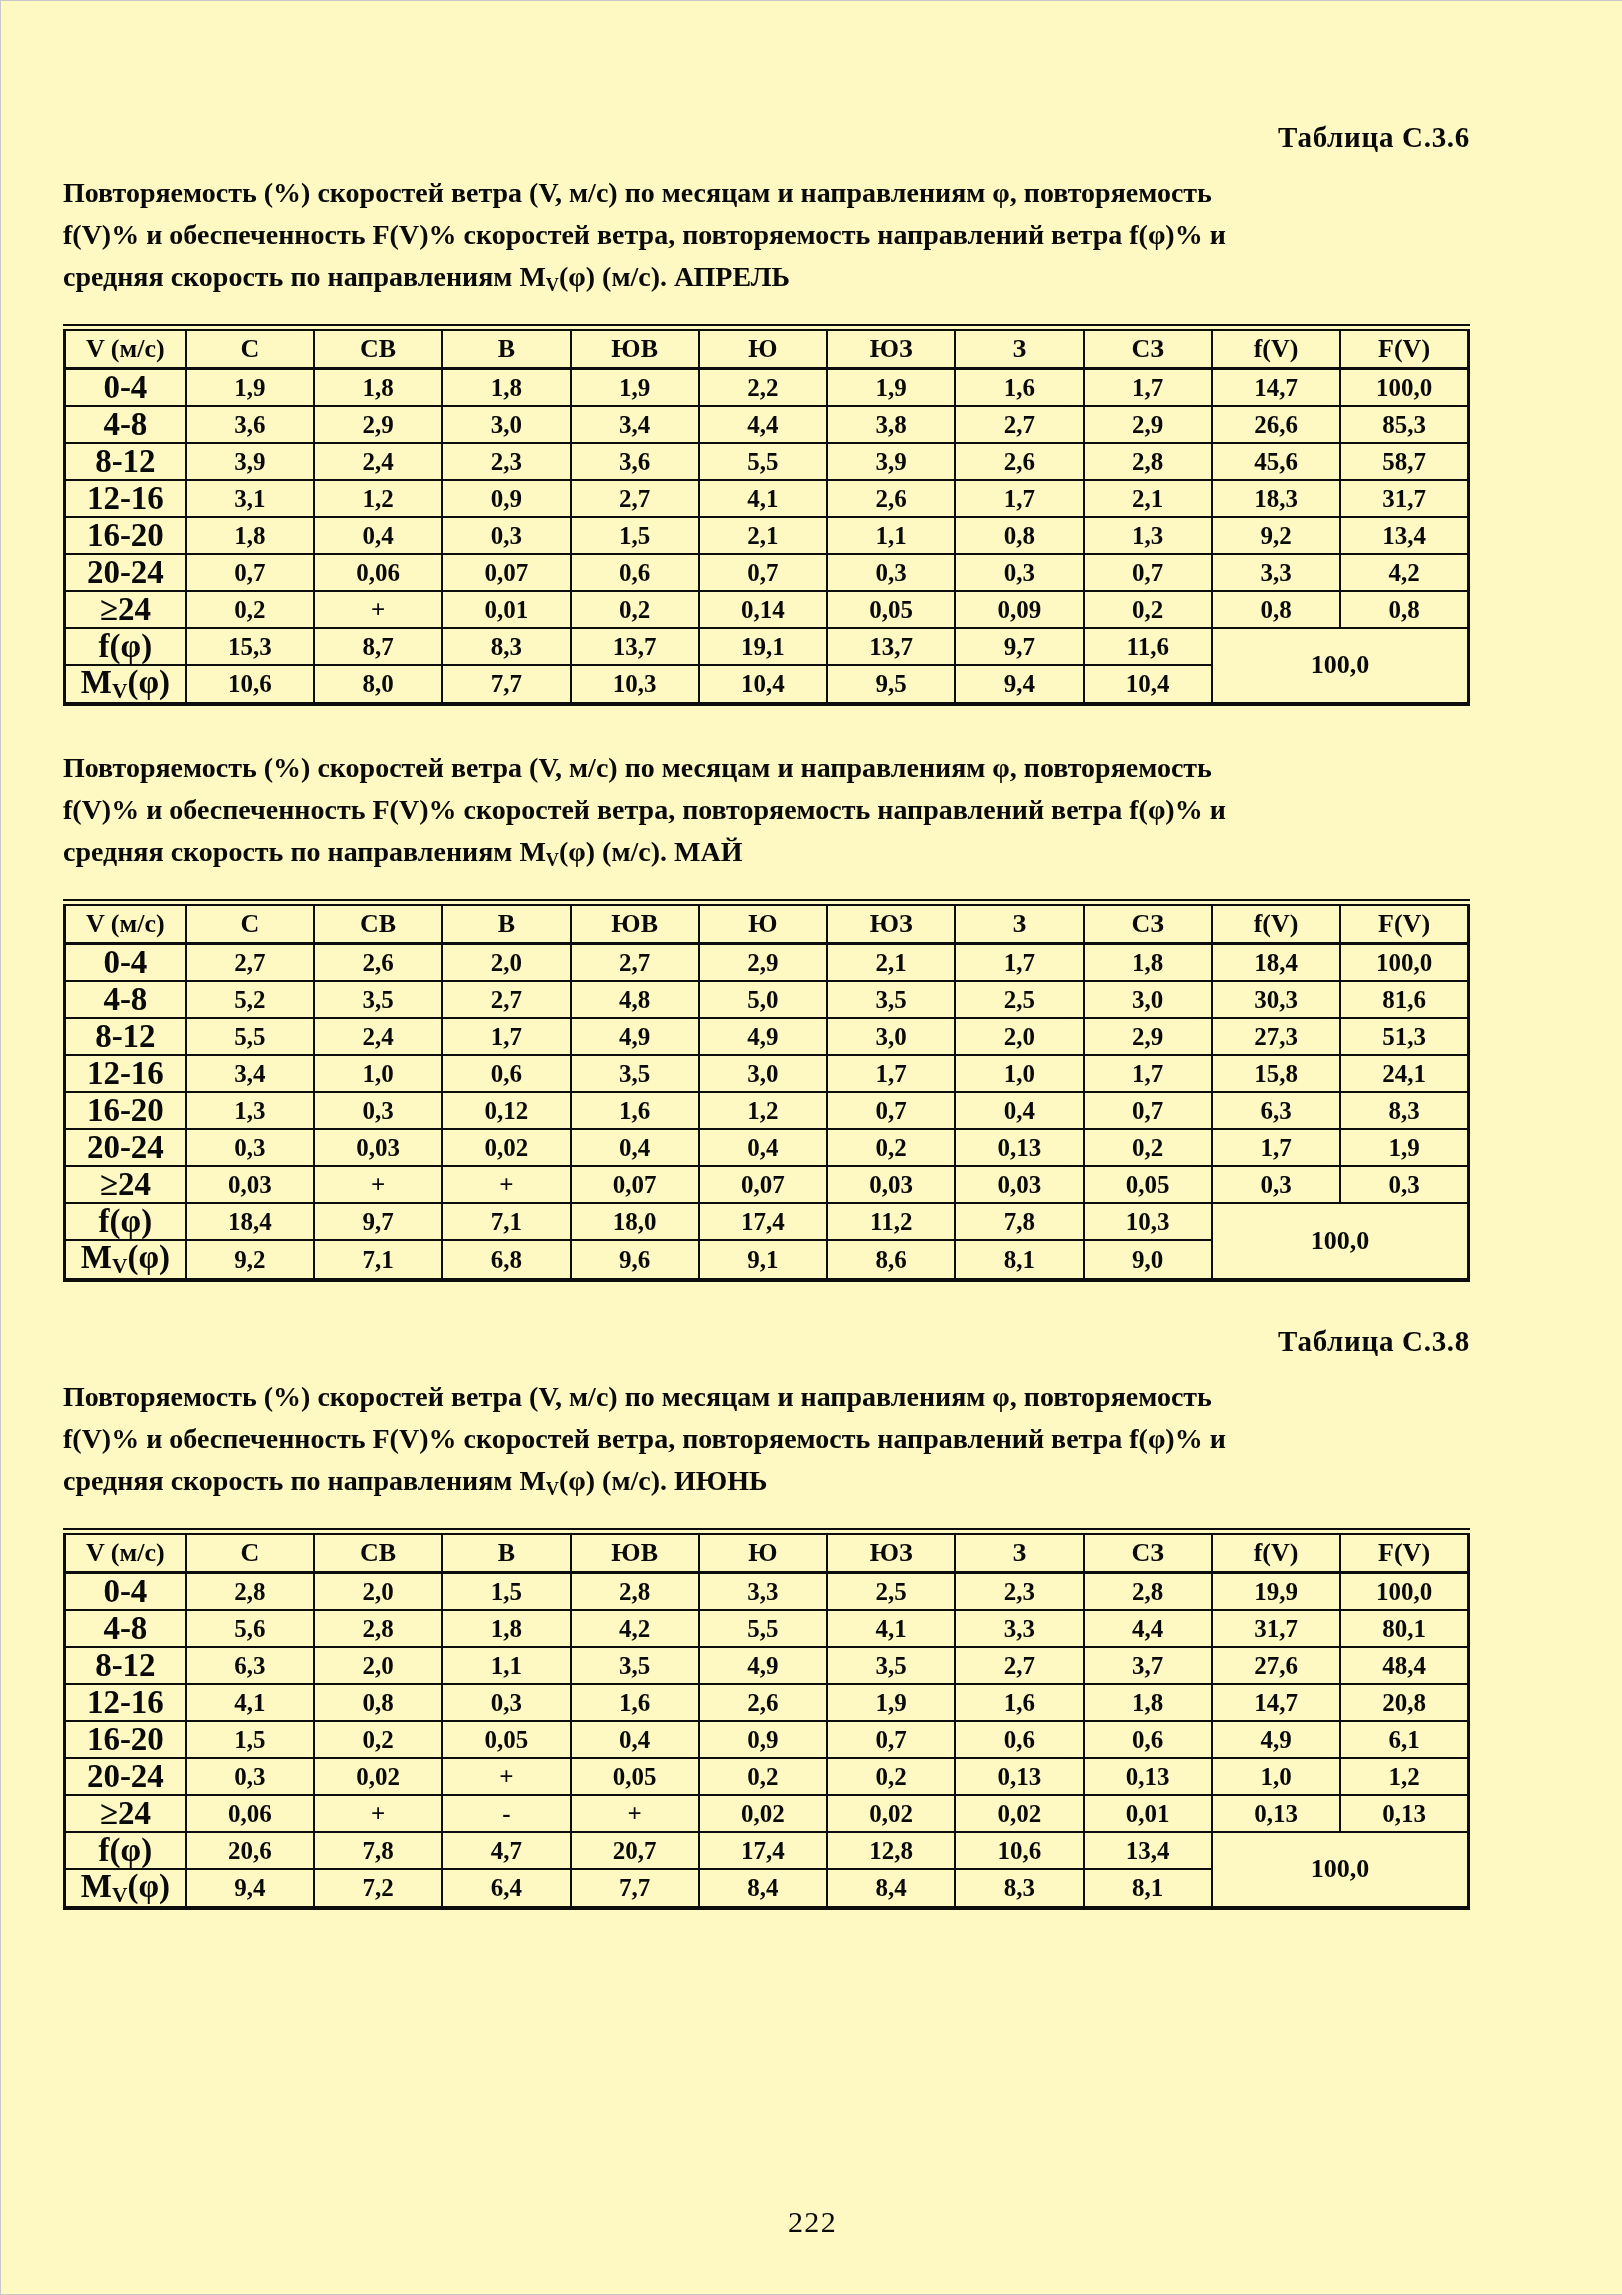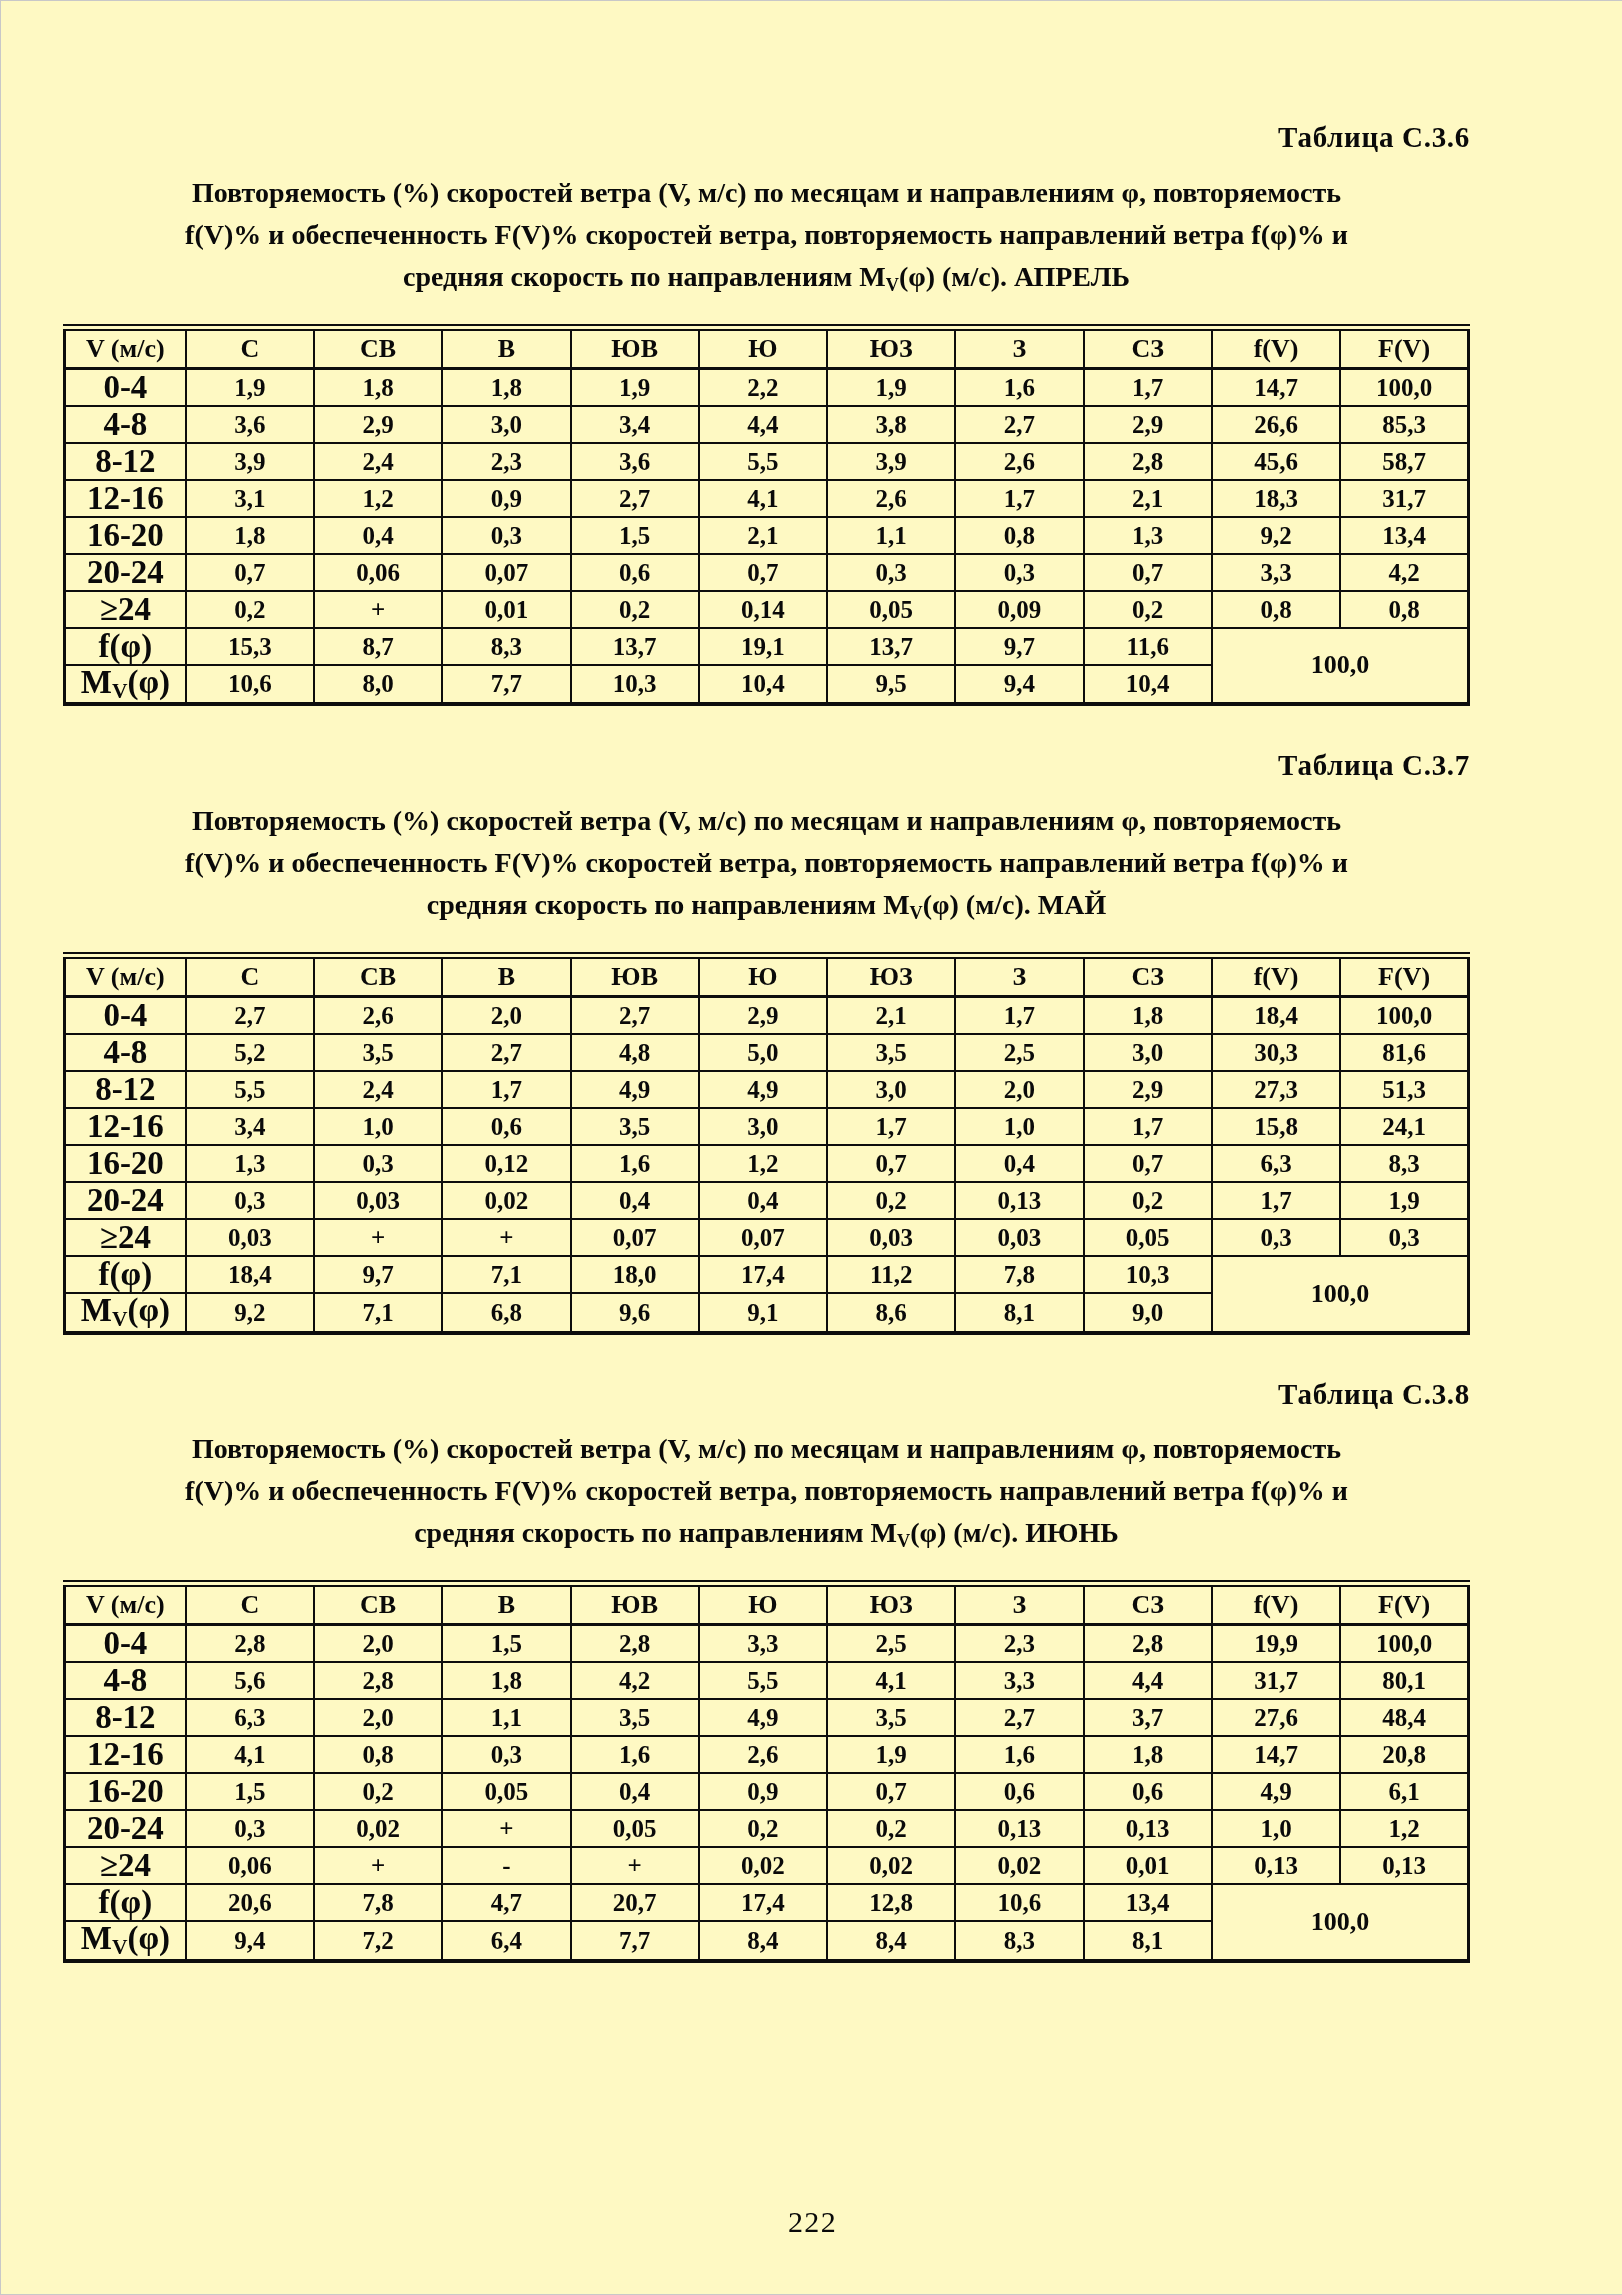--- a/index.html
+++ b/index.html
@@ -27,21 +27,21 @@
   .sec-2, .sec-3 { margin-top: 41px; }
   .table-label {
     font-size: 29px;
     font-weight: 700;
     text-align: right;
     line-height: 37px;
     letter-spacing: 0.7px;
   }
   .caption {
     margin-top: 15.7px;
-    text-align: center;
+    text-align: left;
   }
   .cap-line {
     font-size: 28px;
     font-weight: 700;
     line-height: 42px;
     white-space: nowrap;
   }
   table.wind {
     margin-top: 18.3px;
     border-collapse: collapse;
@@ -239,21 +239,20 @@
               <td>10,4</td>
               <td>9,5</td>
               <td>9,4</td>
               <td>10,4</td>
             </tr>
           </tbody>
         </table>
     </section>
 
     <section class="table-section sec-2">
-      <div class="table-label">Таблица С.3.7</div>
       <div class="caption">
         <div class="cap-line">Повторяемость (%) скоростей ветра (V, м/с) по месяцам и направлениям φ, повторяемость</div>
         <div class="cap-line">f(V)% и обеспеченность F(V)% скоростей ветра, повторяемость направлений ветра f(φ)% и</div>
         <div class="cap-line">средняя скорость по направлениям М<sub>V</sub>(φ) (м/с). МАЙ</div>
       </div>
       <table class="wind">
           <colgroup>
             <col class="c-label">
             <col class="c-dir">
             <col class="c-dir">

